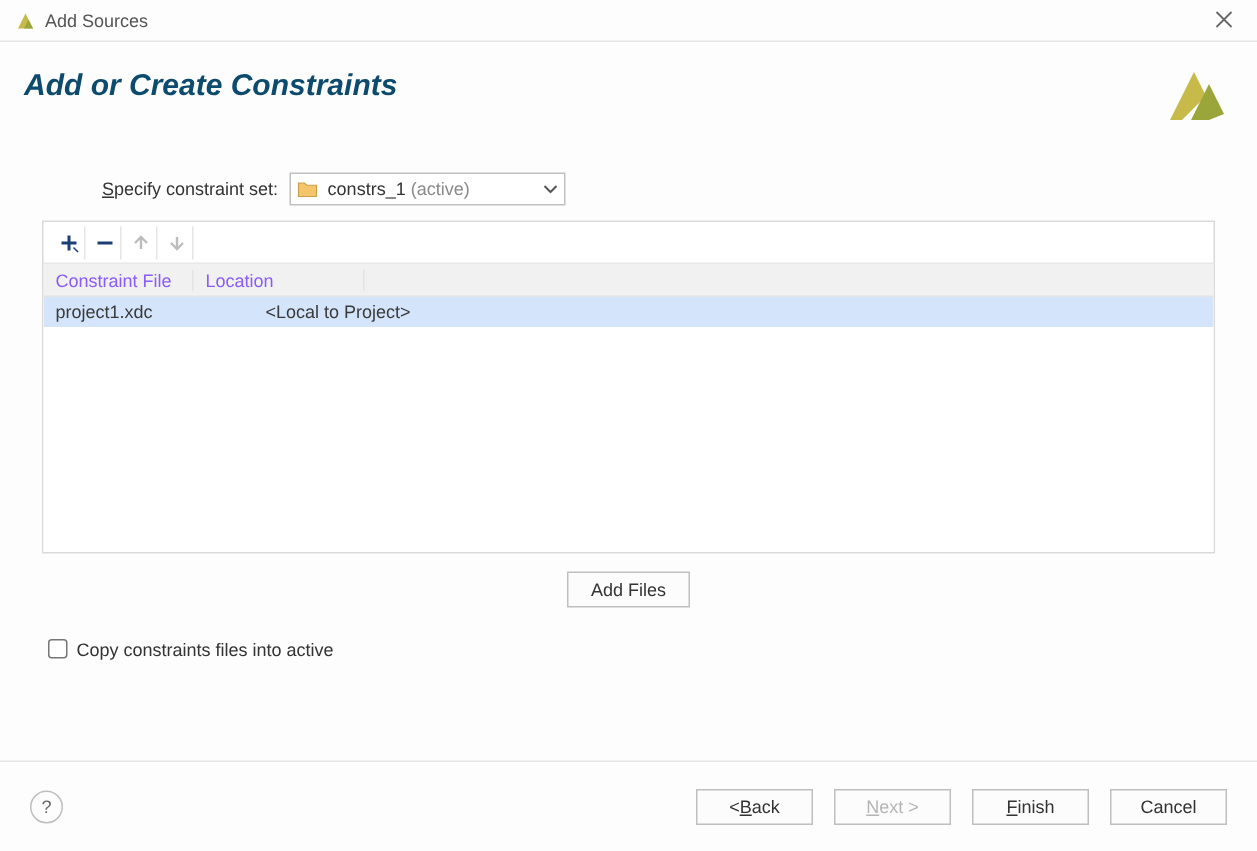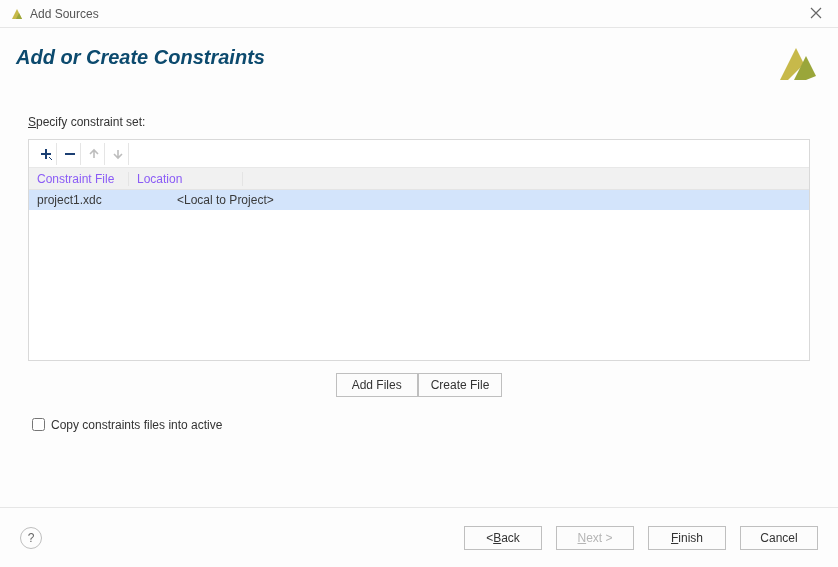--- a/index.html
+++ b/index.html
@@ -54,20 +54,21 @@
 
   
   .content {
     padding: 30px 28px 10px 28px;
   }
   .row-spec {
     display:flex;
     align-items:center;
     margin-bottom:10px;
     font-size:12px;
+    margin-left:40px;
   }
   .row-spec label { color:#333; margin-right:8px; }
   .row-spec label .ul { text-decoration: underline; }
   .combo {
     display:flex;
     align-items:center;
     border:1px solid #bfbfbf;
     height:22px;
     width:184px;
     padding:0 4px;
@@ -210,20 +211,35 @@
       <path d="M4 38 L20 6 L28 22 L12 38 Z" fill="#c7b94a"></path>
       <path d="M18 38 L30 14 L40 34 L30 38 Z" fill="#9aa63a"></path>
     </svg>
   </div>
 </div>
 
 <div class="content">
 
   <div class="row-spec">
     <label><span class="ul">S</span><span>pecify constraint set:</span></label>
+    <div class="combo">
+      <span class="folder-icon">
+        <svg viewBox="0 0 14 12" width="14" height="12">
+          <path d="M1 2 h4 l1.5 1.5 H13 V11 H1 Z" fill="#f5c56b" stroke="#caa04a" stroke-width="0.8"></path>
+        </svg>
+      </span>
+      <span class="val">
+        <span>constrs_1</span><span class="active"> (active)</span>
+      </span>
+      <span class="arrow">
+        <svg viewBox="0 0 10 6" width="10" height="6">
+            <path d="M1 1 L5 5 L9 1" fill="none" stroke="#555" stroke-width="1.3"></path>
+          </svg>
+      </span>
+    </div>
   </div>
 
   <div class="grid-panel">
     <div class="toolbar">
       <div class="tool-btn">
         <svg viewBox="0 0 14 14" width="14" height="14">
           <path d="M7 2 V12 M2 7 H12" stroke="#1b3f73" stroke-width="2"></path>
           <path d="M10 10 L13 13" stroke="#1b3f73" stroke-width="1"></path>
         </svg>
       </div>
@@ -254,21 +270,20 @@
       <div class="grid-row selected">
         <div class="col-file">project1.xdc</div>
         <div class="col-loc">&lt;Local to Project&gt;</div>
         <div class="col-rest"></div>
       </div>
     </div>
   </div>
 
   <div class="mid-buttons">
     <div class="btn">Add Files</div>
-    <div class="btn">Create File</div>
   </div>
 
   <div class="check-row">
     <input type="checkbox" style="">
     <span>Copy constraints files into active</span>
   </div>
 
 </div>
 
 <div class="footer">

